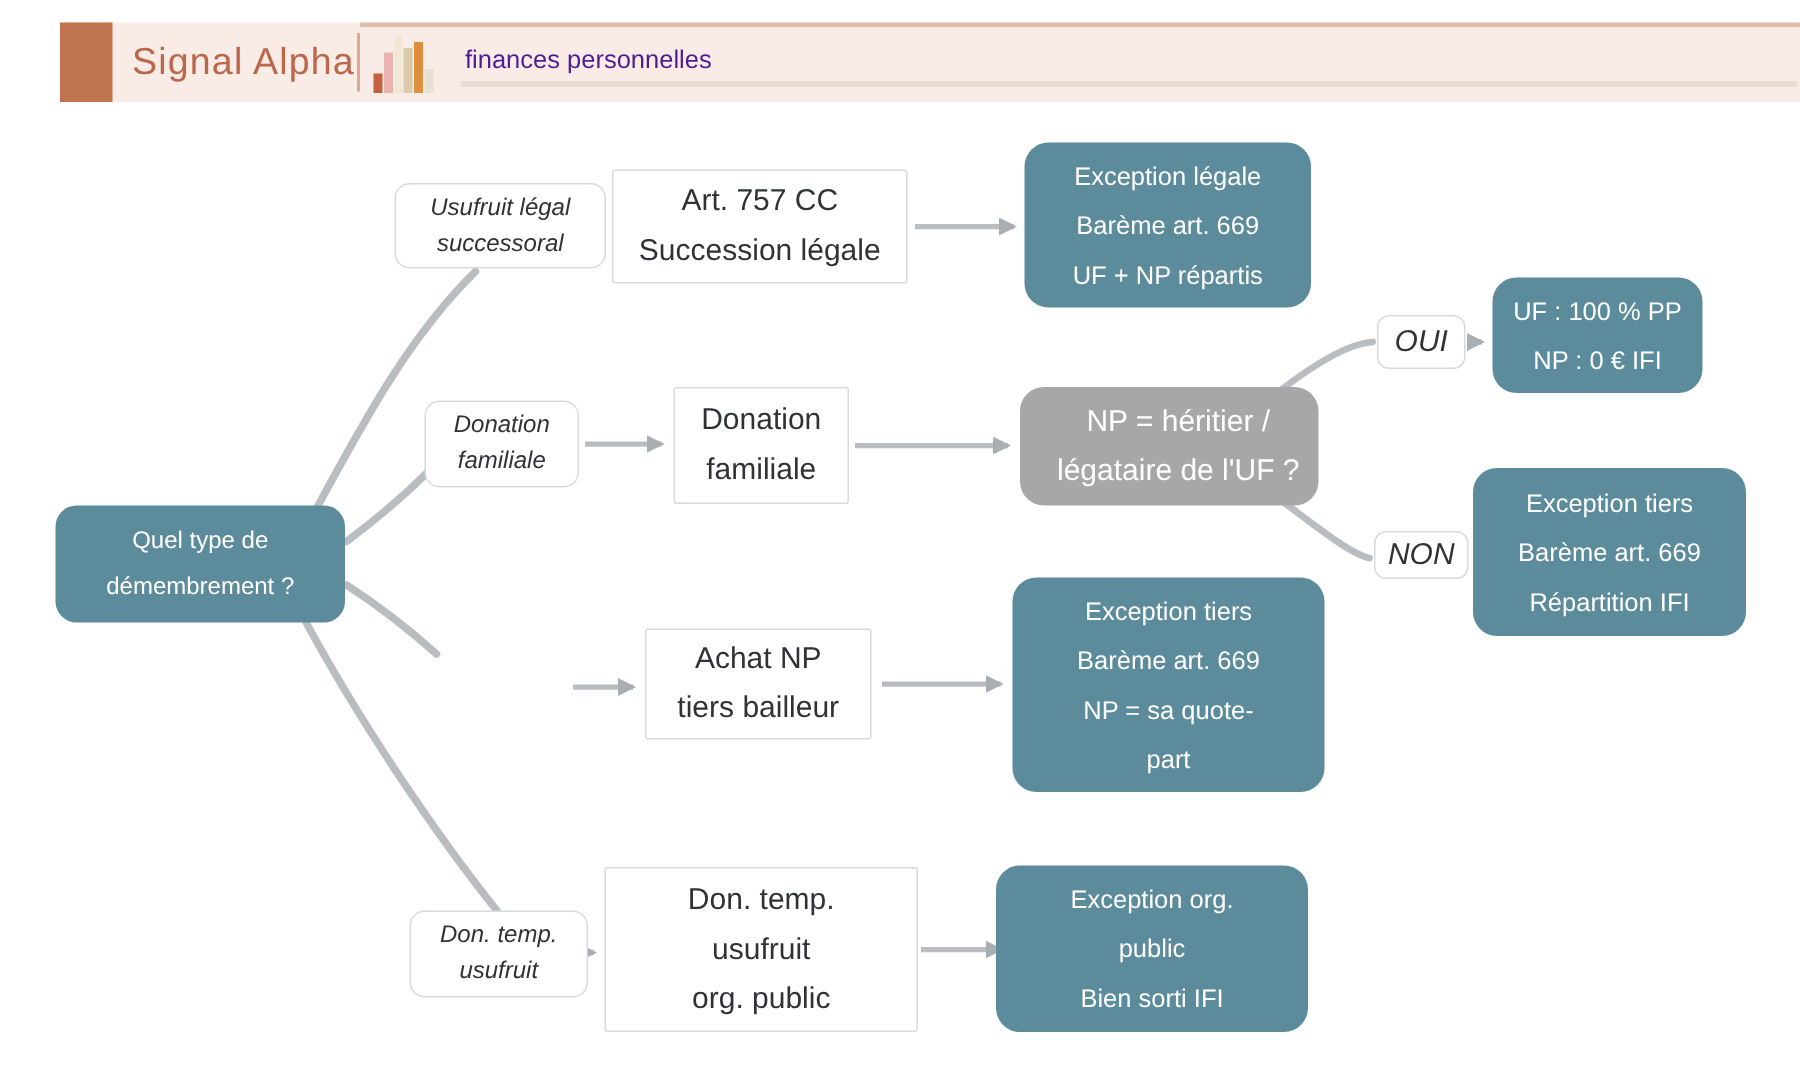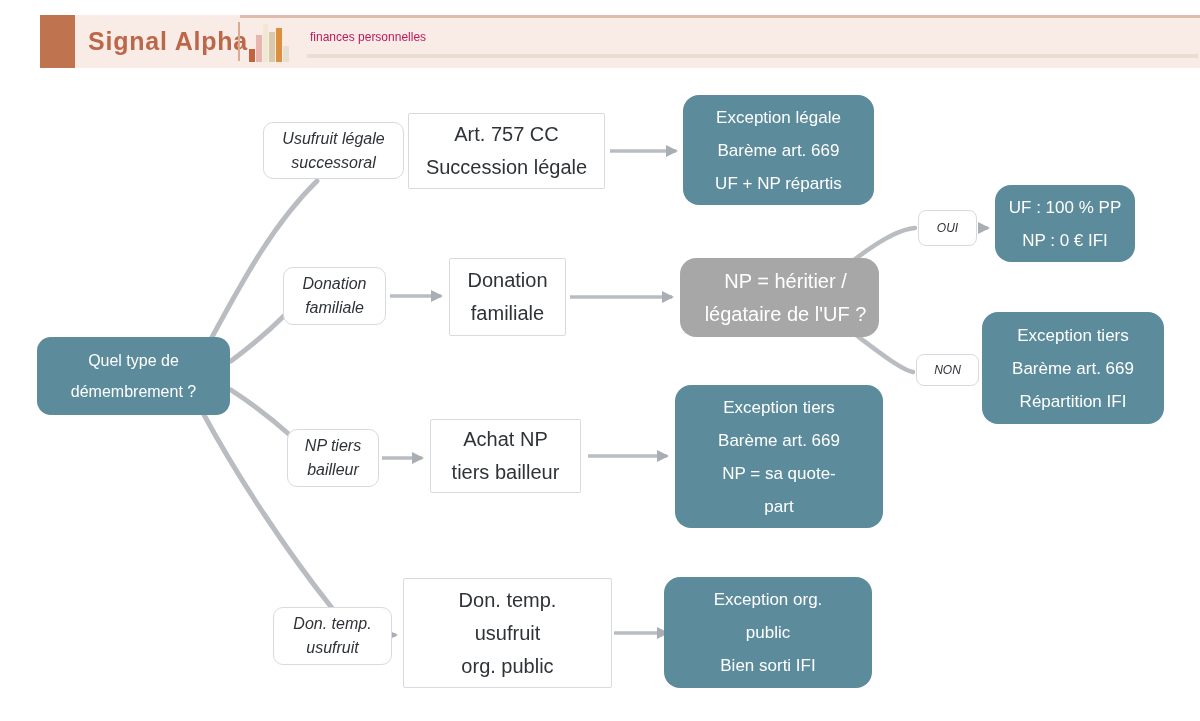--- a/index.html
+++ b/index.html
@@ -19,42 +19,42 @@
     background: #f9ece6;
   }
   .header-square {
     position: absolute; left: 40px; top: 15px;
     width: 35px; height: 53px;
     background: #c0734f;
   }
   .brand {
     position: absolute; left: 88px; top: 15px; height: 53px;
     display: flex; align-items: center;
-    font-size: 25px; font-weight: bold; letter-spacing: 0.8px;
+    font-size: 25px; font-weight: normal; letter-spacing: 0.8px;
     color: #bc674a;
   }
   .header-divider {
     position: absolute; left: 238px; top: 22px;
     width: 2px; height: 39px;
     background: #dcab8f;
   }
   .logo-bars {
     position: absolute; left: 249px; top: 24px;
     width: 40px; height: 38px;
     display: flex; align-items: flex-end; gap: 1px;
   }
   .logo-bars span { display: block; width: 6px; }
   .header-topline {
     position: absolute; left: 240px; top: 15px;
     width: 960px; height: 3px;
     background: #ddbca9;
   }
   .tagline {
     position: absolute; left: 310px; top: 30px;
-    font-size: 12px; color: #be185d;
+    font-size: 17px; color: #4c1d95;
   }
   .tagline-underline {
     position: absolute; left: 307px; top: 54px;
     width: 891px; height: 4px;
     background: #e9ded4;
   }
   
   .connectors { position: absolute; left: 0; top: 0; z-index: 0; }
   .node {
     position: absolute; z-index: 1;
@@ -82,21 +82,21 @@
     font-size: 20px; line-height: 33px;
   }
   .node-tag {
     background: #ffffff; color: #2f3338;
     border: 1.5px solid #d7dade; border-radius: 10px;
     font-size: 16px; line-height: 24px; font-style: italic;
   }
   .node-yn {
     background: #ffffff; color: #2f3338;
     border: 1.5px solid #d7dade; border-radius: 8px;
-    font-size: 12px; font-style: italic;
+    font-size: 20px; font-style: italic;
   }
 </style>
 </head>
 <body>
 
 <div class="canvas">
 
   <div class="header-bar"></div>
   <div class="header-square"></div>
   <div class="brand">Signal Alpha</div>
@@ -141,21 +141,21 @@
       <path d="M 382 458 L 422 458"></path>
       <path d="M 588 456 L 667 456"></path>
       <path d="M 389 635 L 396 635"></path>
       <path d="M 614 633 L 667 633"></path>
     </g>
   </svg>
 
   <div class="node node-root" style="left:37px;top:337px;width:193px;height:78px">Quel type de
 démembrement ?</div>
 
-  <div class="node node-tag" style="left:263px;top:122px;width:141px;height:57px">Usufruit légale
+  <div class="node node-tag" style="left:263px;top:122px;width:141px;height:57px">Usufruit légal
 successoral</div>
   <div class="node node-step" style="left:408px;top:113px;width:197px;height:76px">Art. 757 CC
 Succession légale</div>
   <div class="node node-teal" style="left:683px;top:95px;width:191px;height:110px">Exception légale
 Barème art. 669
 UF + NP répartis</div>
 
   <div class="node node-tag" style="left:283px;top:267px;width:103px;height:58px">Donation
 familiale</div>
   <div class="node node-step" style="left:449px;top:258px;width:117px;height:78px">Donation
@@ -163,22 +163,20 @@
   <div class="node node-gray" style="left:680px;top:258px;width:199px;height:79px">NP = héritier /
 légataire de l'UF ?</div>
   <div class="node node-yn" style="left:918px;top:210px;width:59px;height:36px">OUI</div>
   <div class="node node-teal" style="left:995px;top:185px;width:140px;height:77px">UF : 100 % PP
 NP : 0 € IFI</div>
   <div class="node node-yn" style="left:916px;top:354px;width:63px;height:32px">NON</div>
   <div class="node node-teal" style="left:982px;top:312px;width:182px;height:112px">Exception tiers
 Barème art. 669
 Répartition IFI</div>
 
-  <div class="node node-tag" style="left:287px;top:429px;width:92px;height:58px">NP tiers
-bailleur</div>
   <div class="node node-step" style="left:430px;top:419px;width:151px;height:74px">Achat NP
 tiers bailleur</div>
   <div class="node node-teal" style="left:675px;top:385px;width:208px;height:143px">Exception tiers
 Barème art. 669
 NP = sa quote-
 part</div>
 
   <div class="node node-tag" style="left:273px;top:607px;width:119px;height:58px">Don. temp.
 usufruit</div>
   <div class="node node-step" style="left:403px;top:578px;width:209px;height:110px">Don. temp.

